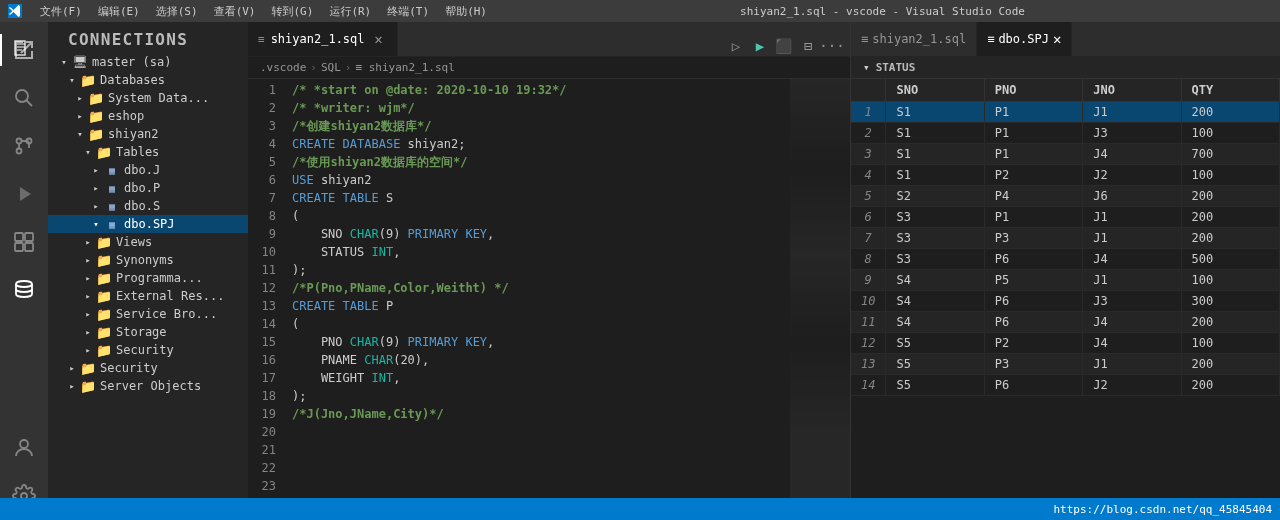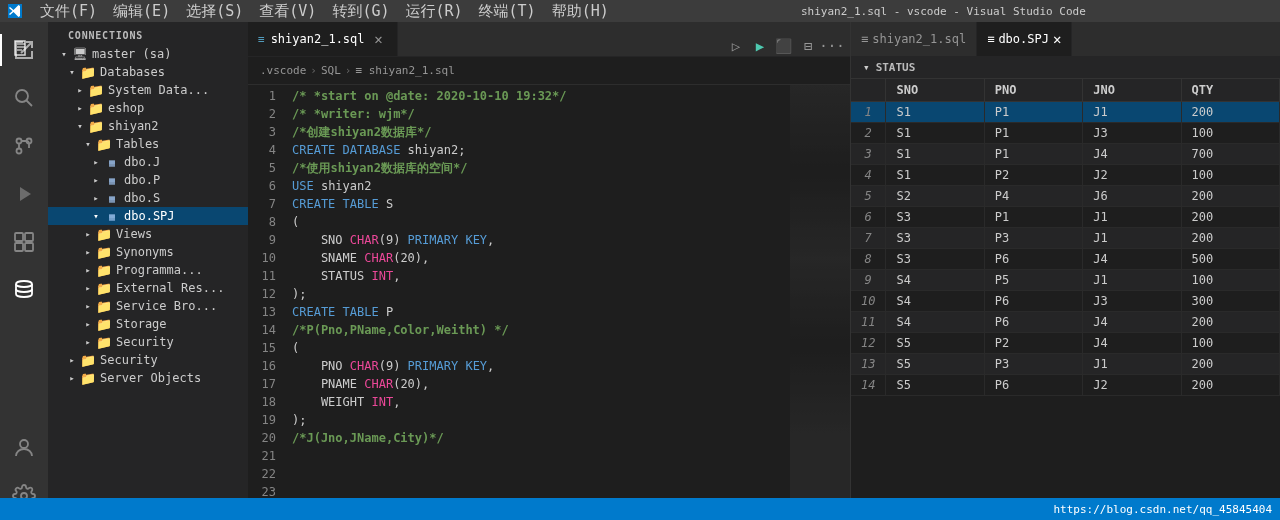--- a/index.html
+++ b/index.html
@@ -37,21 +37,21 @@
       display: flex; align-items: center; justify-content: center;
       color: white; font-size: 9px; font-weight: bold;
     }
     .titlebar-menus {
       display: flex; gap: 4px;
     }
     .titlebar-menu-item {
       padding: 0 6px;
       cursor: pointer;
       color: #cccccc;
-      font-size: 15px;
+      font-size: 11px;
     }
     .titlebar-center {
       flex: 1;
       text-align: center;
       font-size: 11px;
       color: #cccccc;
     }
 
     
     .main-wrapper {
@@ -97,21 +97,21 @@
     .sidebar {
       width: 200px;
       background: #252526;
       display: flex;
       flex-direction: column;
       flex-shrink: 0;
       overflow: hidden;
     }
     .sidebar-header {
       padding: 8px 12px 4px 20px;
-      font-size: 10px;
+      font-size: 16px;
       font-weight: 700;
       color: #bbbbbb;
       letter-spacing: 0.08em;
       text-transform: uppercase;
     }
     .sidebar-content {
       flex: 1;
       overflow-y: auto;
       overflow-x: hidden;
     }
@@ -202,21 +202,21 @@
     .tab-action-btn {
       color: #969696;
       cursor: pointer;
       font-size: 14px;
       width: 20px; height: 20px;
       display: flex; align-items: center; justify-content: center;
     }
 
     
     .breadcrumb {
-      height: 28px;
+      height: 22px;
       background: #1e1e1e;
       display: flex;
       align-items: center;
       padding: 0 12px;
       font-size: 11px;
       color: #969696;
       border-bottom: 1px solid #2d2d2d;
       flex-shrink: 0;
       gap: 4px;
     }
@@ -272,21 +272,21 @@
       line-height: 18px;
     }
     .code-content::-webkit-scrollbar { width: 6px; height: 6px; }
     .code-content::-webkit-scrollbar-thumb { background: #424242; }
 
     .line { white-space: pre; }
     .kw { color: #569cd6; }
     .cm { color: #6a9955; font-weight: bold; }
     .punct { color: #cccccc; }
     .plain { color: #cccccc; }
-    .type { color: #ec4899; }
+    .type { color: #14b8a6; }
 
     
     .minimap {
       width: 60px;
       background: #1e1e1e;
       flex-shrink: 0;
       overflow: hidden;
       opacity: 0.6;
     }
     .minimap-content {
@@ -750,25 +750,24 @@
       <div class="code-content">
         <div class="line"><span class="cm">/* *start on @date: 2020-10-10 19:32*/</span></div>
         <div class="line"><span class="cm">/* *writer: wjm*/</span></div>
         <div class="line"><span class="cm">/*创建shiyan2数据库*/</span></div>
         <div class="line"><span class="kw">CREATE DATABASE</span><span class="plain"> shiyan2;</span></div>
         <div class="line"><span class="cm">/*使用shiyan2数据库的空间*/</span></div>
         <div class="line"><span class="kw">USE</span><span class="plain"> shiyan2</span></div>
         <div class="line"><span class="kw">CREATE TABLE</span><span class="plain"> S</span></div>
         <div class="line"><span class="punct">(</span></div>
         <div class="line"><span class="plain">    SNO </span><span class="type">CHAR</span><span class="plain">(9) </span><span class="kw">PRIMARY KEY</span><span class="plain">,</span></div>
-        <div class="line"><span class="plain">    SNAME </span><span class="type">CHAR</span><span class="plain">(20),</span></div>
         <div class="line"><span class="plain">    STATUS </span><span class="type">INT</span><span class="plain">,</span></div>
         <div class="line"><span class="punct">);</span></div>
+        <div class="line"><span class="cm">/*P(Pno,PName,Color,Weitht) */</span></div>
         <div class="line"><span class="kw">CREATE TABLE</span><span class="plain"> P</span></div>
-        <div class="line"><span class="cm">/*P(Pno,PName,Color,Weitht) */</span></div>
         <div class="line"><span class="punct">(</span></div>
         <div class="line"><span class="plain">    PNO </span><span class="type">CHAR</span><span class="plain">(9) </span><span class="kw">PRIMARY KEY</span><span class="plain">,</span></div>
         <div class="line"><span class="plain">    PNAME </span><span class="type">CHAR</span><span class="plain">(20),</span></div>
         <div class="line"><span class="plain">    WEIGHT </span><span class="type">INT</span><span class="plain">,</span></div>
         <div class="line"><span class="punct">);</span></div>
         <div class="line"><span class="cm">/*J(Jno,JName,City)*/</span></div>
       </div>
       <div class="minimap">
         <div class="minimap-content"></div>
       </div>

